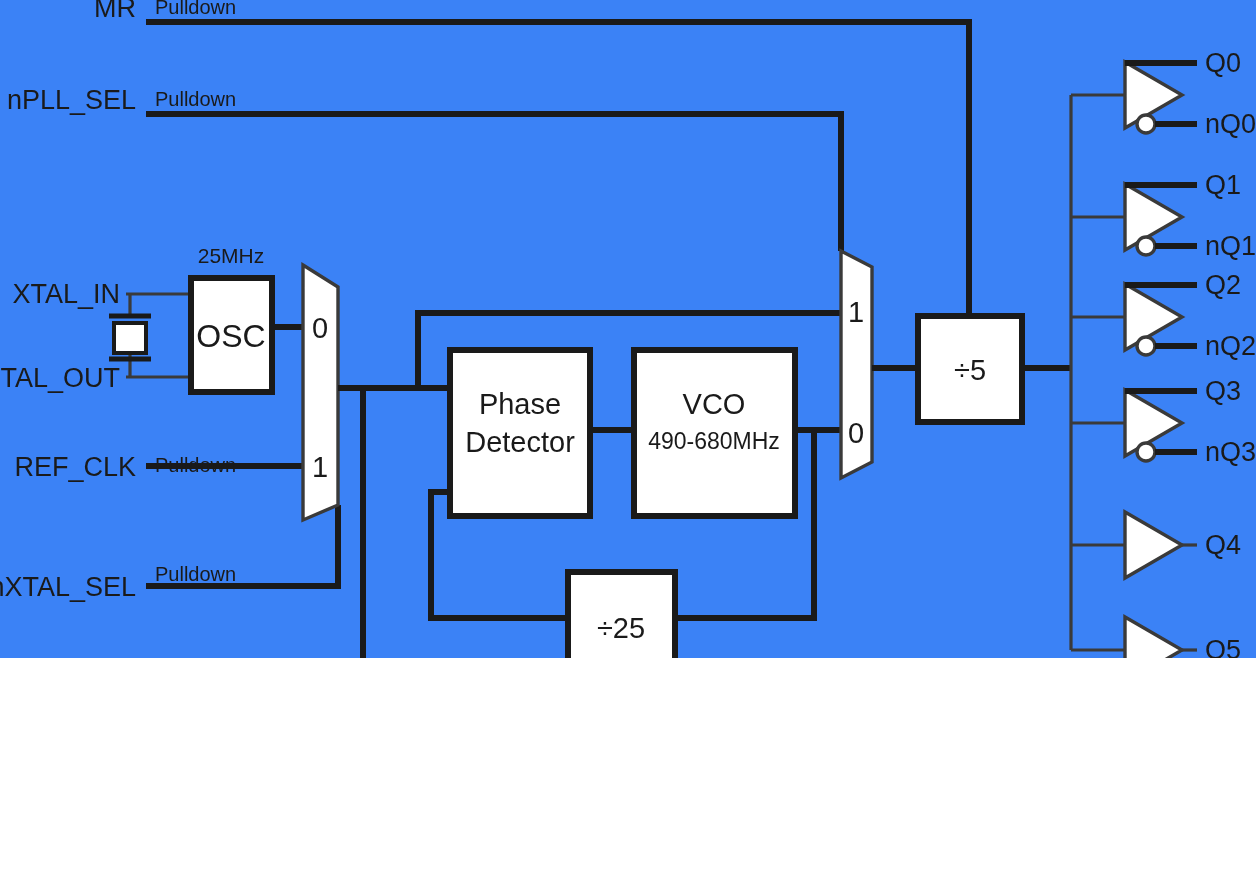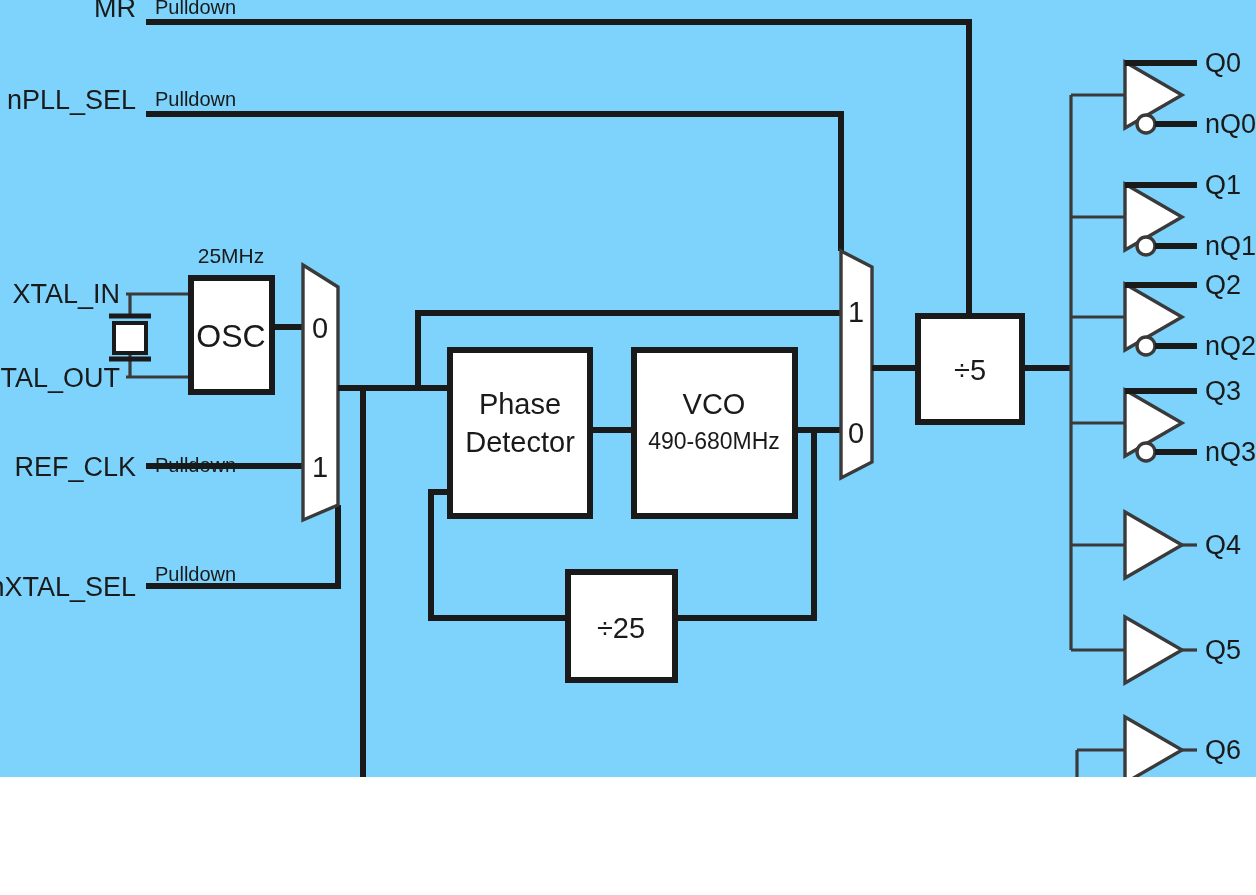--- a/index.html
+++ b/index.html
@@ -3,22 +3,22 @@
 <meta charset="utf-8">
 <style>
   html, body {
     margin: 0;
     padding: 0;
     background: #ffffff;
   }
   #diagram-root {
     position: relative;
     width: 1256px;
-    height: 777px;
-    background: #7dd3fc;
+    height: 658px;
+    background: #3b82f6;
     font-family: "Liberation Sans", sans-serif;
     overflow: hidden;
   }
   #diagram-svg {
     position: absolute;
     left: 0;
     top: 0;
     width: 1256px;
     height: 895px;
   }

